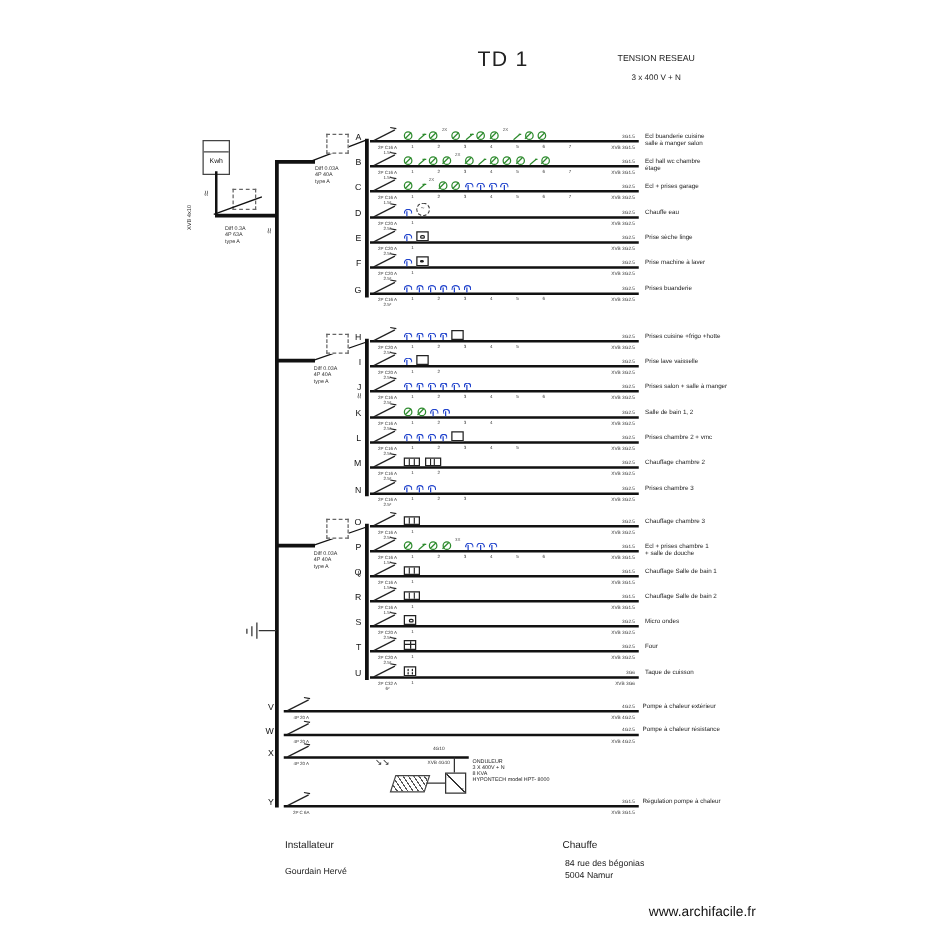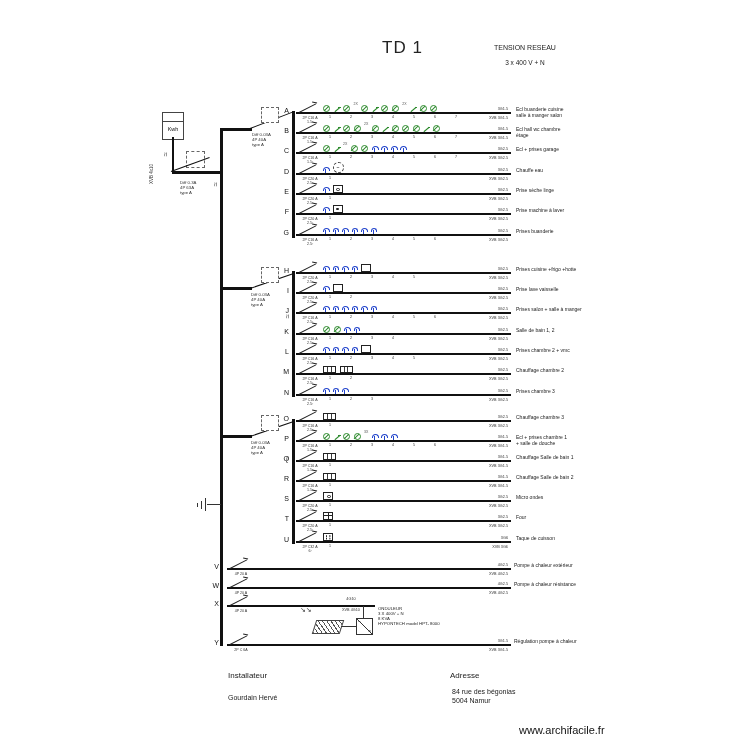--- a/index.html
+++ b/index.html
@@ -580,18 +580,18 @@
   <div class="solar" style="left:314px;top:620px"></div>
   <div class="thin" style="left:341px;top:626px;width:15px;height:1.2px"></div>
   <div class="inv" style="left:356px;top:618px">
     <i style="left:1px;top:0">~</i>
       <i style="right:1px;bottom:0">=</i>
   </div>
   <div class="thin" style="left:363px;top:606px;width:1.3px;height:12px"></div>
 
   <div class="ftl" style="left:228px;top:671px">Installateur</div>
   <div class="fts" style="left:228px;top:694px">Gourdain Hervé</div>
-  <div class="ftl" style="left:450px;top:671px">Adresse</div>
+  <div class="ftl" style="left:450px;top:671px">Chauffe</div>
   <div class="fts" style="left:452px;top:688px">84 rue des bégonias</div>
   <div class="fts" style="left:452px;top:697px">5004 Namur</div>
   <div class="site" style="left:519px;top:724px">www.archifacile.fr</div>
 
 </div>
 
 </body></html>

